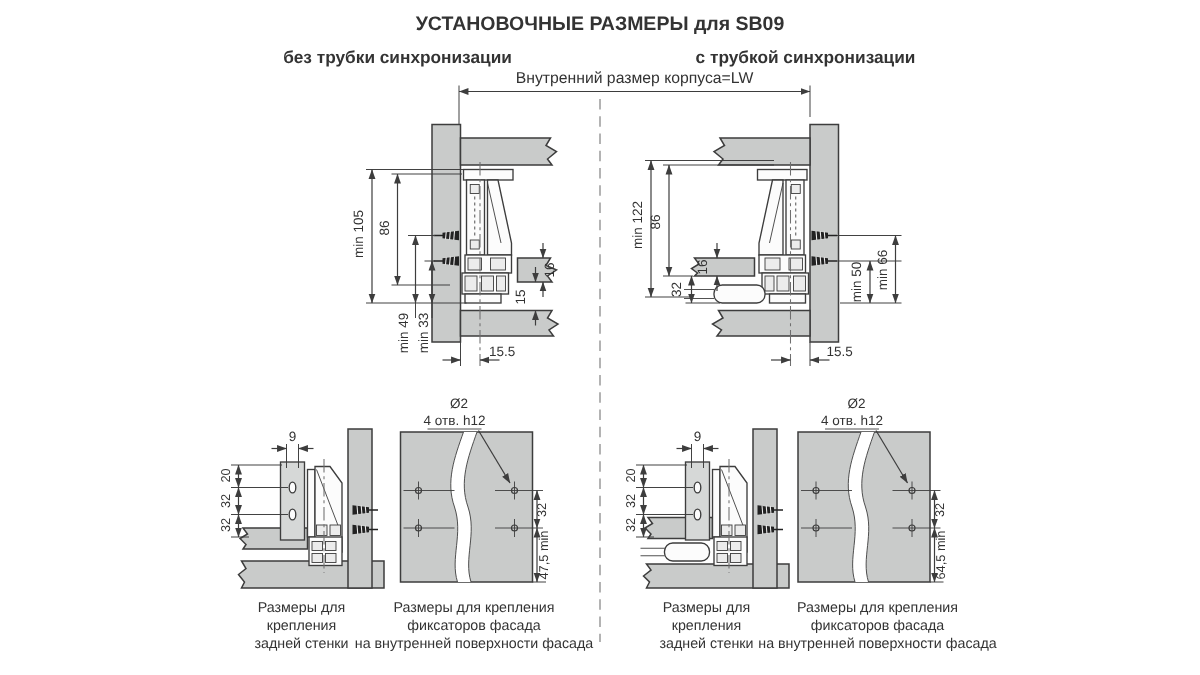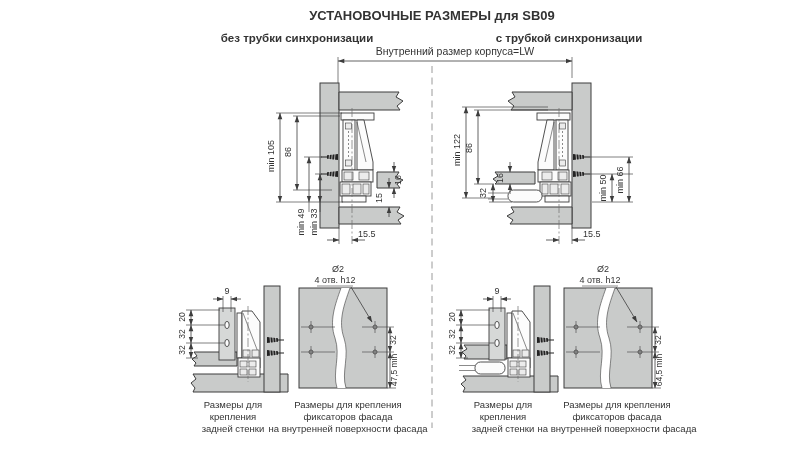--- a/index.html
+++ b/index.html
@@ -1,17 +1,17 @@
 <!DOCTYPE html>
 <html style="--bg: #ffffff; --panel: #c9cbca; --line: #3d3d3d; --text: #333333; --screw: #222222;"><head>
 <meta charset="utf-8">
 <style>
   html,body{margin:0;padding:0;background:#fff;}
   #stage{position:relative;width:718px;height:450px;background:var(--bg,#fff);overflow:hidden;
-         font-family:"Liberation Sans",sans-serif;padding-left:32px;}
+         font-family:"Liberation Sans",sans-serif;}
   svg{display:block}
   .panel{fill:var(--panel,#c9cbca);stroke:var(--line,#4a4a4a);stroke-width:1;}
   .panel-light{fill:#d6d8d7;stroke:var(--line,#4a4a4a);stroke-width:0.9;}
   .white-part{fill:#fcfcfc;stroke:var(--line,#3d3d3d);stroke-width:0.9;}
   .detail{fill:#ececec;stroke:var(--line,#3d3d3d);stroke-width:0.6;}
   .dim{stroke:var(--line,#3d3d3d);stroke-width:0.8;fill:none;}
   .ext{stroke:var(--line,#3d3d3d);stroke-width:0.65;fill:none;}
   .thin{stroke:var(--line,#3d3d3d);stroke-width:0.6;fill:none;}
   .centerline{stroke:#6f6f6f;stroke-width:0.7;stroke-dasharray:9 2.5 2 2.5;fill:none;}
   .divider{stroke:#9a9a9a;stroke-width:1;stroke-dasharray:7 4.5;fill:none;}

